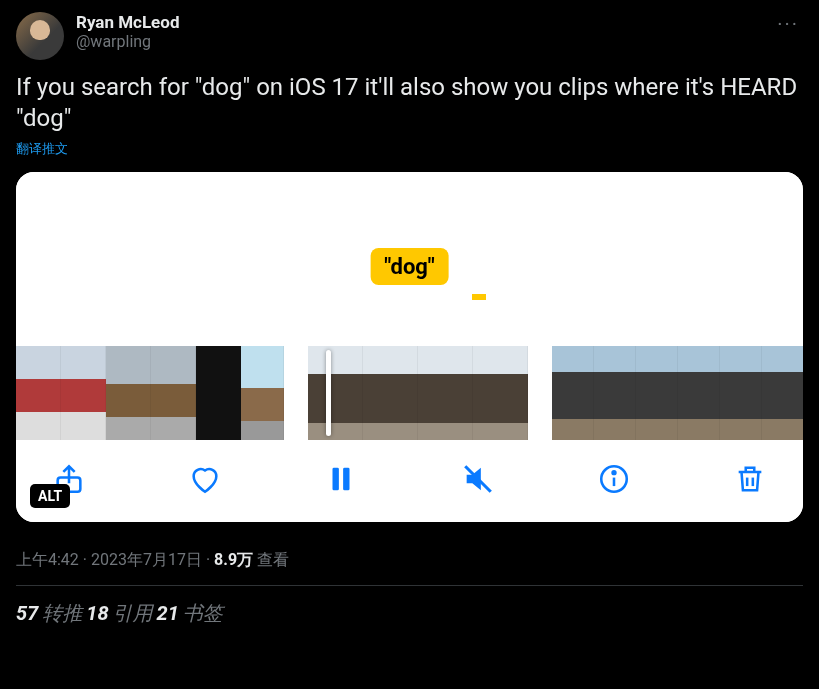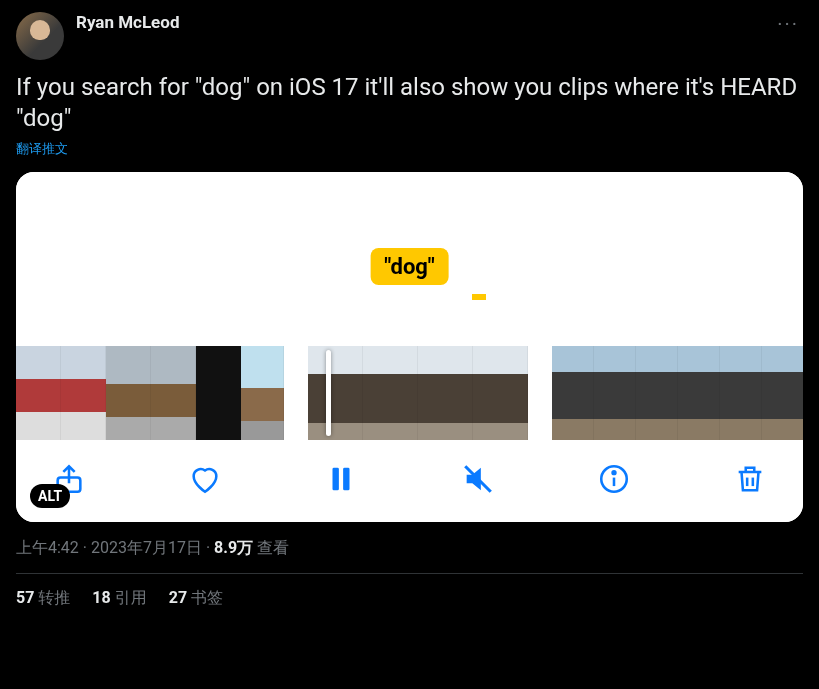--- a/index.html
+++ b/index.html
@@ -159,48 +159,50 @@
   }
   .alt-badge {
     position: absolute;
     left: 14px;
     bottom: 14px;
     background: #000;
     color: #fff;
     font-weight: 700;
     font-size: 14px;
     padding: 4px 8px;
-    border-radius: 12px;
+    border-radius: 5px;
   }
   .meta {
     color: #71767b;
     font-size: 16px;
-    margin-top: 16px;
+    margin-top: 28px;
     padding-bottom: 14px;
     border-bottom: 1px solid #2f3336;
   }
   .meta .strong { color: #e7e9ea; font-weight: 700; }
   .stats {
     display: flex;
-    gap: 22px;
+    gap: 4px;
     padding-top: 14px;
-    font-size: 16px;
-    color: #71767b;
+    font-size: 20px;
+    color: #71767b;
+    font-style: italic;
   }
   .stats .num { color: #e7e9ea; font-weight: 700; margin-right: 4px; }
 </style>
 </head>
 <body>
 
 <div class="tweet">
 
   <div class="header">
     <div class="avatar"></div>
     <div class="user-col">
       <span class="display-name">Ryan McLeod</span>
+      <span class="handle">@warpling</span>
     </div>
     <div class="more">···</div>
   </div>
 
   <div class="tweet-text">If you search for "dog" on iOS 17 it'll also show you clips where it's HEARD "dog"</div>
   <div class="translate">翻译推文</div>
 
   <div class="media-card">
     <div class="media-top">
       <div class="bubble">"dog"</div>
@@ -264,16 +266,16 @@
     <div class="alt-badge">ALT</div>
   </div>
 
   <div class="meta">
     <span>上午4:42</span><span> · </span><span>2023年7月17日</span><span> · </span><span class="strong">8.9万</span> <span>查看</span>
   </div>
 
   <div class="stats">
     <div><span class="num">57</span><span>转推</span></div>
     <div><span class="num">18</span><span>引用</span></div>
-    <div><span class="num">27</span><span>书签</span></div>
+    <div><span class="num">21</span><span>书签</span></div>
   </div>
 
 </div>
 
 </body></html>

